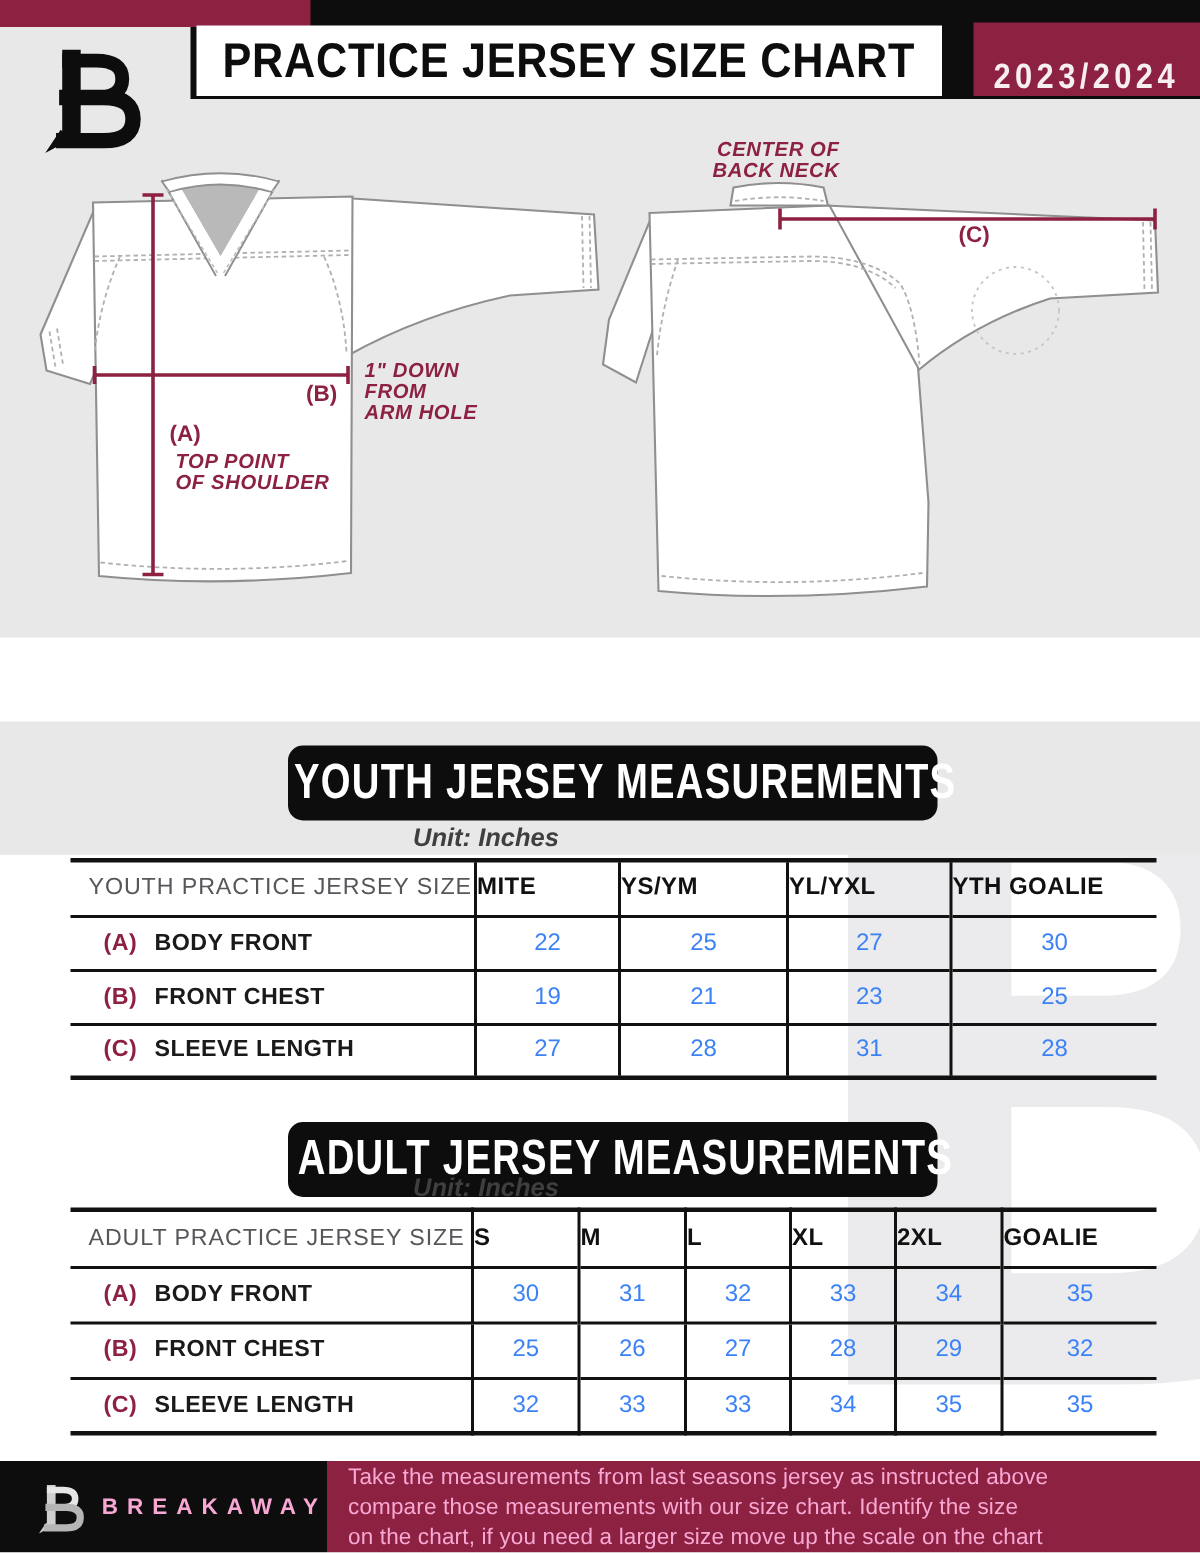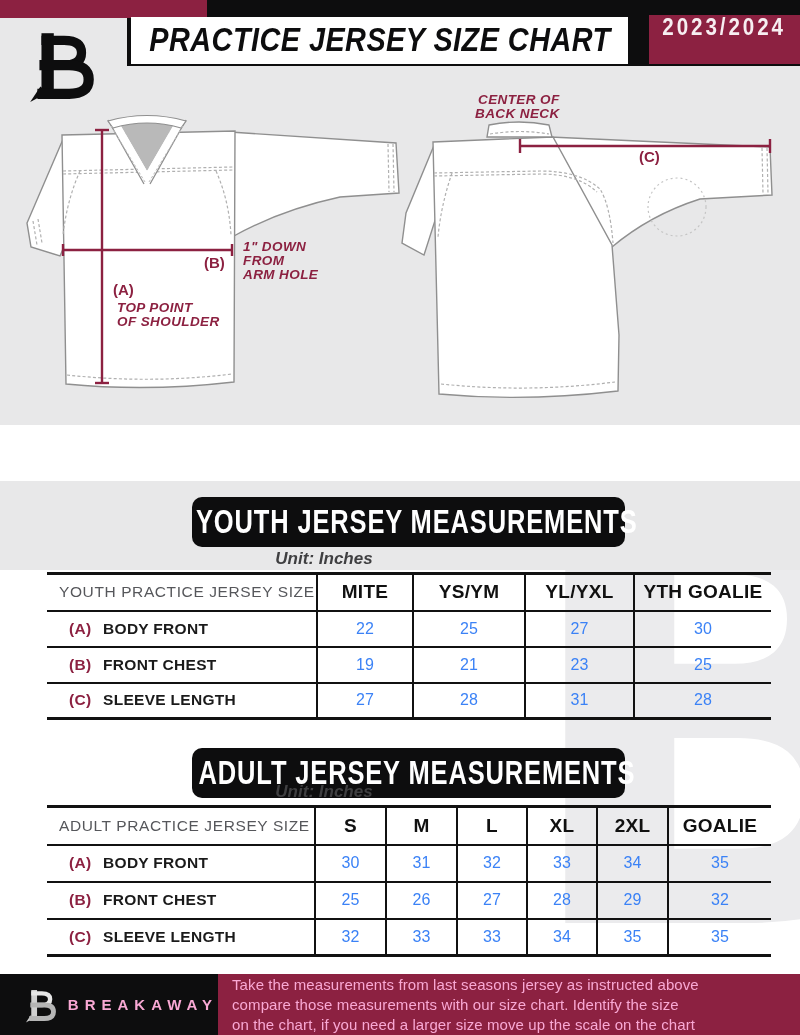--- a/index.html
+++ b/index.html
@@ -11,25 +11,25 @@
   .watermark{position:absolute;left:512px;top:462px;font-size:580px;line-height:0.9;
              font-weight:bold;color:#ebebed;z-index:0;font-family:"DejaVu Sans",sans-serif;}
 
   
   .top-area{left:0;top:0;width:800px;height:425px;background:#e8e8e9;z-index:1;}
 
   
   .strip-maroon{left:0;top:0;width:207px;height:18px;background:#8C2141;z-index:3;}
   .black-bar{left:127px;top:0;width:673px;height:66px;background:#0d0d0e;z-index:2;}
   .title-box{left:131px;top:17px;width:497px;height:47px;background:#ffffff;z-index:4;
-             display:flex;align-items:center;justify-content:flex-end;font-style:italic;}
+             display:flex;align-items:center;justify-content:flex-start;}
   .title-box span{display:inline-block;font-size:31px;font-weight:800;color:#0d0d0e;
                   letter-spacing:0.5px;transform:scale(0.93,1.05);white-space:nowrap;}
   .season-box{left:649px;top:15px;width:151px;height:49px;background:#8C2141;z-index:4;
-              display:flex;align-items:flex-start;justify-content:center;}
+              display:flex;align-items:flex-end;justify-content:center;}
   .season-box span{display:inline-block;font-size:21px;font-weight:800;color:#f7eef1;
                    letter-spacing:3px;transform:scale(0.98,1.12);white-space:nowrap;}
   .logo-top{left:26px;top:25px;z-index:4;}
 
   
   .marker{color:#8C2141;font-weight:800;font-size:15px;z-index:5;}
   .caption{color:#8C2141;font-style:italic;font-weight:600;font-size:13.5px;line-height:14px;
            letter-spacing:0.4px;z-index:5;white-space:nowrap;}
 
   
@@ -49,21 +49,21 @@
 
   
   table.size{position:absolute;left:47px;width:724px;border-collapse:collapse;table-layout:fixed;
              z-index:2;background:transparent;}
   table.size{border-top:3px solid #111;border-bottom:3px solid #111;}
   table.size tr{border-bottom:2.5px solid #111;}
   table.size td,table.size th{border-left:2px solid #111;padding:0;vertical-align:middle;}
   table.size td:first-child,table.size th:first-child{border-left:none;}
   .label-head{text-align:left;padding-left:12px !important;color:#56575b;font-weight:400;
               font-size:15.5px;letter-spacing:0.6px;}
-  .col-head{text-align:center;font-weight:700;font-size:19px;color:#111;letter-spacing:0.3px;}
+  .col-head{text-align:left;font-weight:700;font-size:16px;color:#111;letter-spacing:0.3px;}
   .row-label{text-align:left;padding-left:22px !important;font-size:15.5px;font-weight:700;
              color:#1a1a1a;letter-spacing:0.3px;white-space:nowrap;}
   .row-label .mk{color:#8C2141;font-weight:800;margin-right:7px;}
   .val{text-align:center;color:#3b82f6;font-size:16px;font-weight:500;}
   #youth-table tr{height:36px;} #youth-table tr:first-child{height:37px;}
   #adult-table tr{height:37px;} #adult-table tr:first-child{height:38px;}
 
   
   .footer-black{left:0;top:974px;width:218px;height:61px;background:#0d0d0e;z-index:2;
                 display:flex;align-items:center;}

